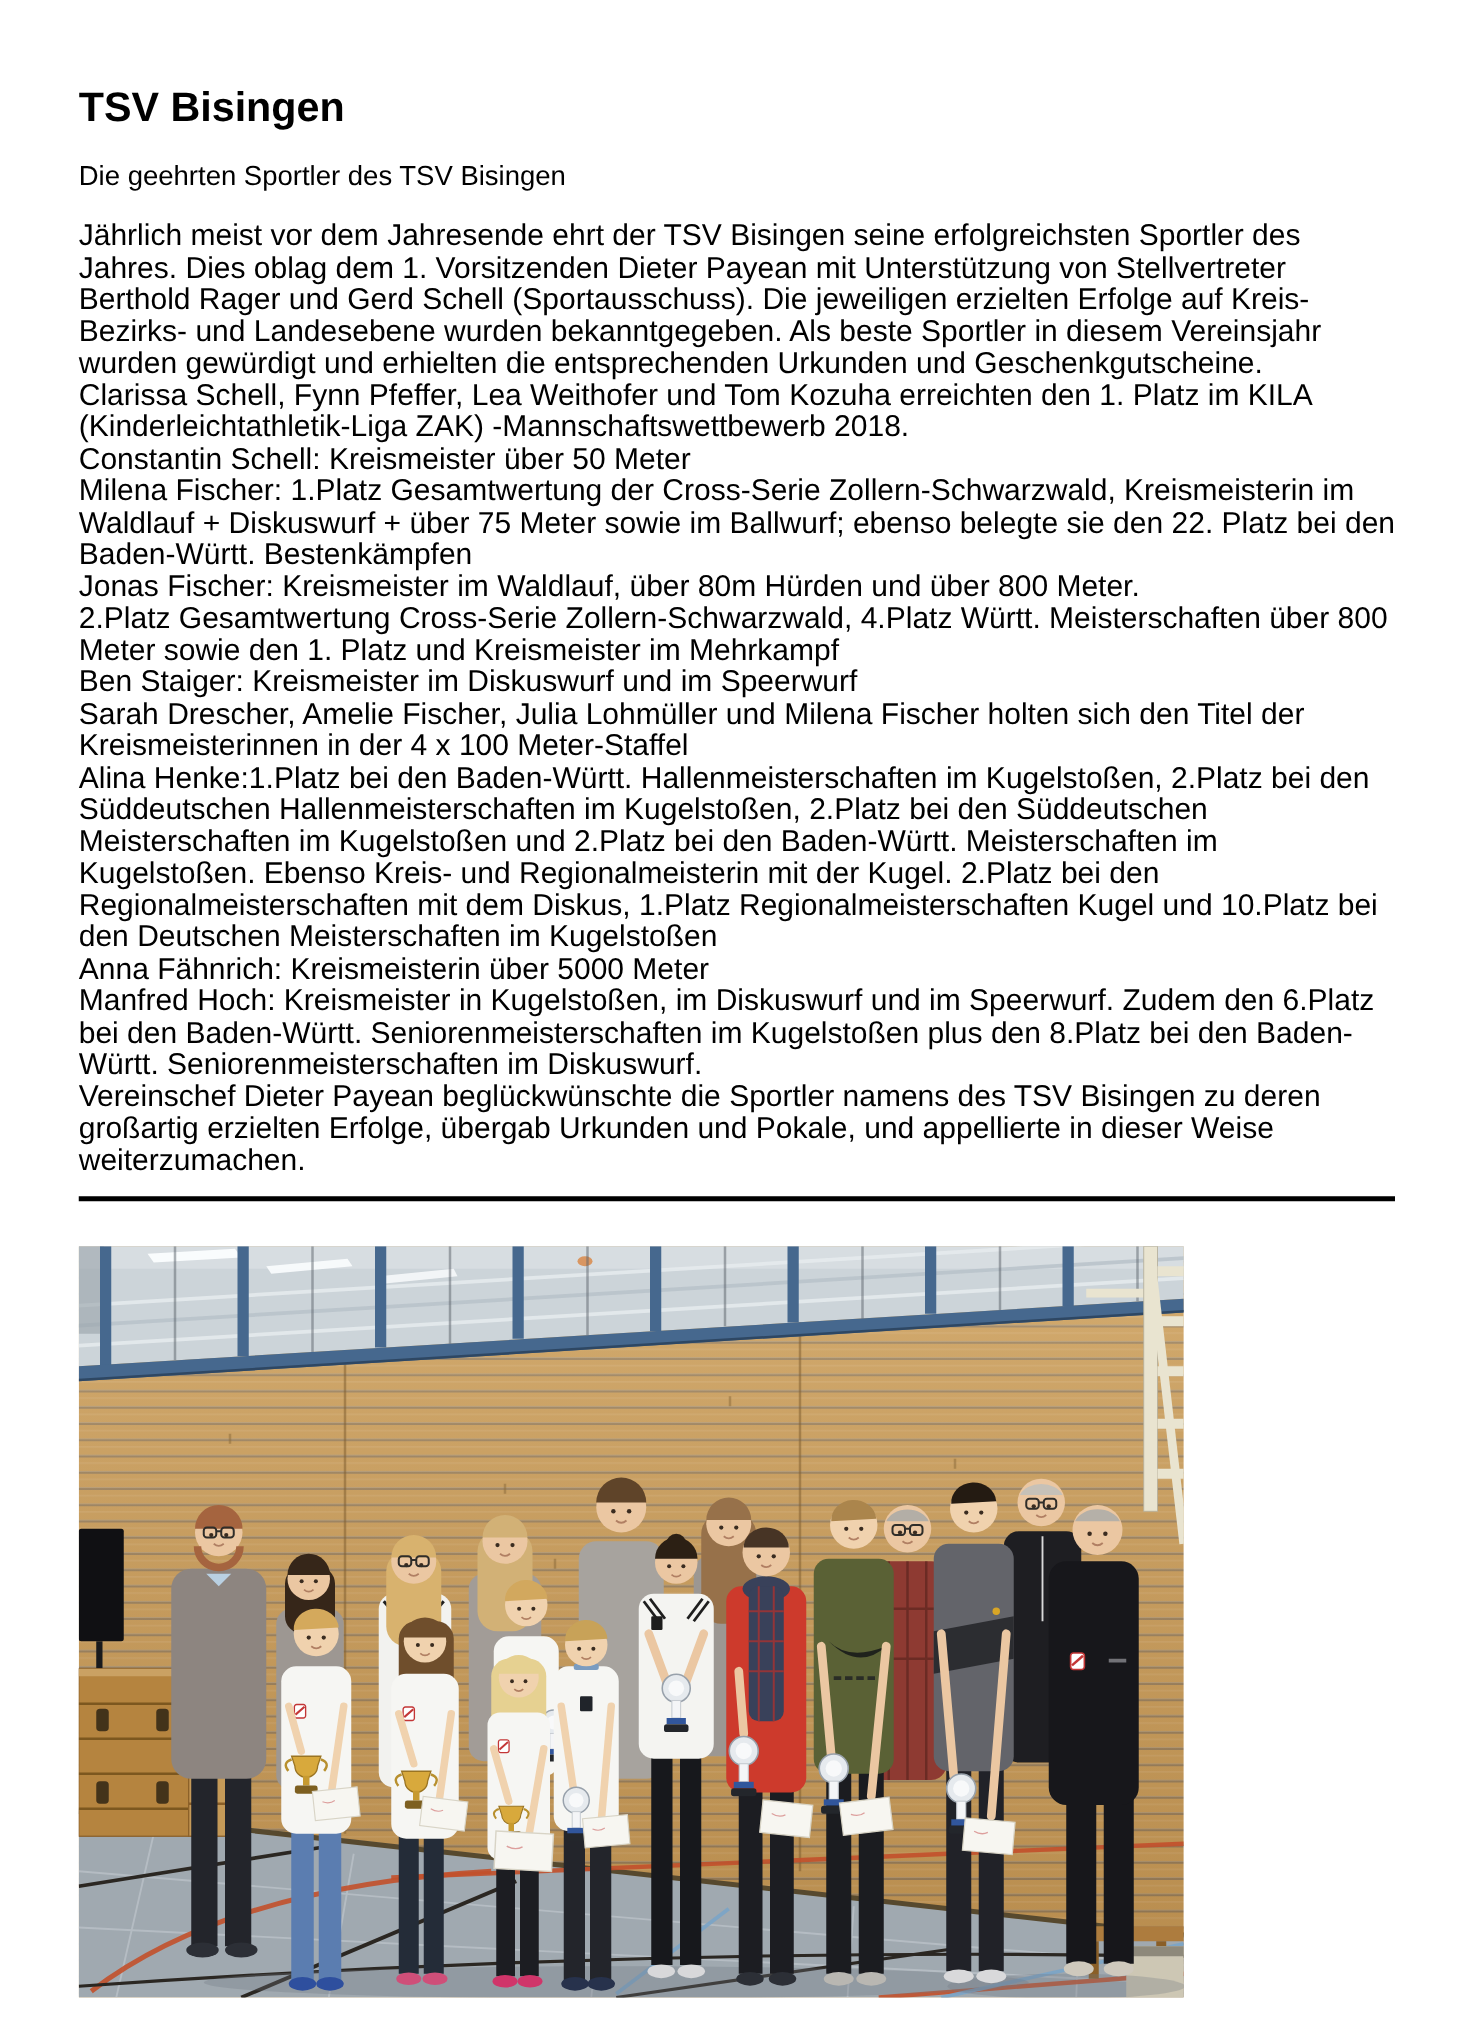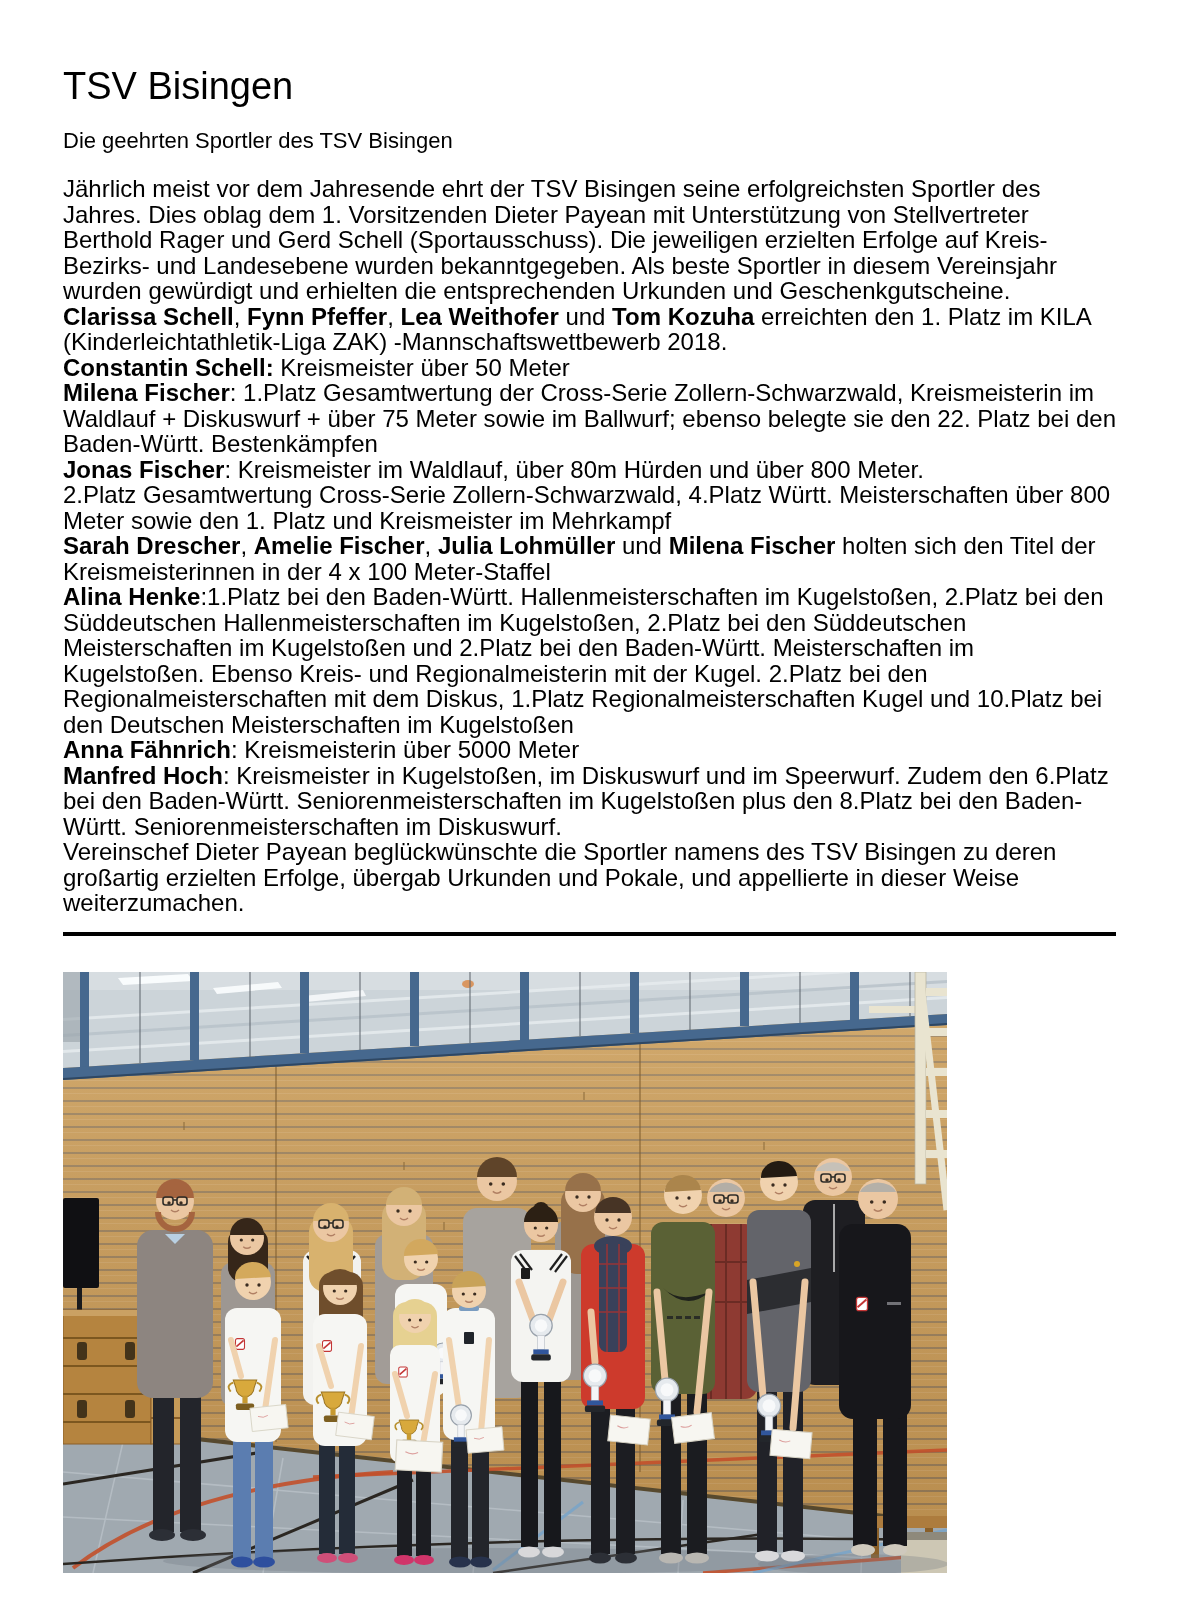--- a/index.html
+++ b/index.html
@@ -3,42 +3,43 @@
 <meta charset="utf-8">
 <style>
   html,body{margin:0;padding:0;}
   body{
     width:1179px;height:1620px;background:#ffffff;
     font-family:"Liberation Sans","DejaVu Sans",sans-serif;
     color:var(--text-color,#000);
     overflow:hidden;
   }
   .page{width:1053px;padding:68px 63px 0 63px;}
-  .title{font-size:38px;line-height:36px;font-weight:normal;margin:0;}
+  .title{font-size:33px;line-height:36px;font-weight:bold;margin:0;}
   .subtitle{font-size:22px;line-height:26px;font-weight:normal;margin:24px 0 0 0;}
   .body-text{font-size:24px;line-height:25.5px;margin-top:22px;}
   .tblock{display:block;}
-  .tblock .b{font-weight:bold;margin-top:40px;}
+  .tblock .b{font-weight:normal;margin-top:40px;}
   .rule{height:4px;background:var(--divider-color,#000);margin-top:16px;}
   .photo-wrap{margin-top:36px;width:884px;height:601px;}
   svg{display:block;}
 </style>
 </head>
 <body>
 
 <div class="page">
   <h1 class="title">TSV Bisingen</h1>
   <h2 class="subtitle">Die geehrten Sportler des TSV Bisingen</h2>
   <div class="body-text">
       <div class="tblock"><span>Jährlich meist vor dem Jahresende ehrt der TSV Bisingen seine erfolgreichsten Sportler des Jahres. Dies oblag dem 1. Vorsitzenden Dieter Payean mit Unterstützung von Stellvertreter Berthold Rager und Gerd Schell (Sportausschuss). Die jeweiligen erzielten Erfolge auf Kreis- Bezirks- und Landesebene wurden bekanntgegeben. Als beste Sportler in diesem Vereinsjahr wurden gewürdigt und erhielten die entsprechenden Urkunden und Geschenkgutscheine.</span></div>
       <div class="tblock"><span class="b">Clarissa Schell</span><span>, </span><span class="b">Fynn Pfeffer</span><span>, </span><span class="b">Lea Weithofer</span><span> und </span><span class="b">Tom Kozuha</span><span> erreichten den 1. Platz im KILA (Kinderleichtathletik-Liga ZAK) -Mannschaftswettbewerb 2018.</span></div>
       <div class="tblock"><span class="b">Constantin Schell:</span><span> Kreismeister über 50 Meter</span></div>
       <div class="tblock"><span class="b">Milena Fischer</span><span>: 1.Platz Gesamtwertung der Cross-Serie Zollern-Schwarzwald, Kreismeisterin im Waldlauf + Diskuswurf + über 75 Meter sowie im Ballwurf; ebenso belegte sie den 22. Platz bei den Baden-Württ. Bestenkämpfen</span></div>
       <div class="tblock"><span class="b">Jonas Fischer</span><span>: Kreismeister im Waldlauf, über 80m Hürden und über 800 Meter.</span></div>
       <div class="tblock"><span>2.Platz Gesamtwertung Cross-Serie Zollern-Schwarzwald, 4.Platz Württ. Meisterschaften über 800 Meter sowie den 1. Platz und Kreismeister im Mehrkampf</span></div>
+      <div class="tblock"><span class="b">Ben Staiger</span><span>: Kreismeister im Diskuswurf und im Speerwurf</span></div>
       <div class="tblock"><span class="b">Sarah Drescher</span><span>, </span><span class="b">Amelie Fischer</span><span>, </span><span class="b">Julia Lohmüller</span><span> und </span><span class="b">Milena Fischer</span><span> holten sich den Titel der Kreismeisterinnen in der 4 x 100 Meter-Staffel</span></div>
       <div class="tblock"><span class="b">Alina Henke</span><span>:1.Platz bei den Baden-Württ. Hallenmeisterschaften im Kugelstoßen, 2.Platz bei den Süddeutschen Hallenmeisterschaften im Kugelstoßen, 2.Platz bei den Süddeutschen Meisterschaften im Kugelstoßen und 2.Platz bei den Baden-Württ. Meisterschaften im Kugelstoßen. Ebenso Kreis- und Regionalmeisterin mit der Kugel. 2.Platz bei den Regionalmeisterschaften mit dem Diskus, 1.Platz Regionalmeisterschaften Kugel und 10.Platz bei den Deutschen Meisterschaften im Kugelstoßen</span></div>
       <div class="tblock"><span class="b">Anna Fähnrich</span><span>: Kreismeisterin über 5000 Meter</span></div>
       <div class="tblock"><span class="b">Manfred Hoch</span><span>: Kreismeister in Kugelstoßen, im Diskuswurf und im Speerwurf. Zudem den 6.Platz bei den Baden-Württ. Seniorenmeisterschaften im Kugelstoßen plus den 8.Platz bei den Baden-Württ. Seniorenmeisterschaften im Diskuswurf.</span></div>
       <div class="tblock"><span>Vereinschef Dieter Payean beglückwünschte die Sportler namens des TSV Bisingen zu deren großartig erzielten Erfolge, übergab Urkunden und Pokale, und appellierte in dieser Weise weiterzumachen.</span></div>
     </div>
   <div class="rule"></div>
 
   <div class="photo-wrap">
   <svg width="884" height="601" viewBox="0 0 884 601">

